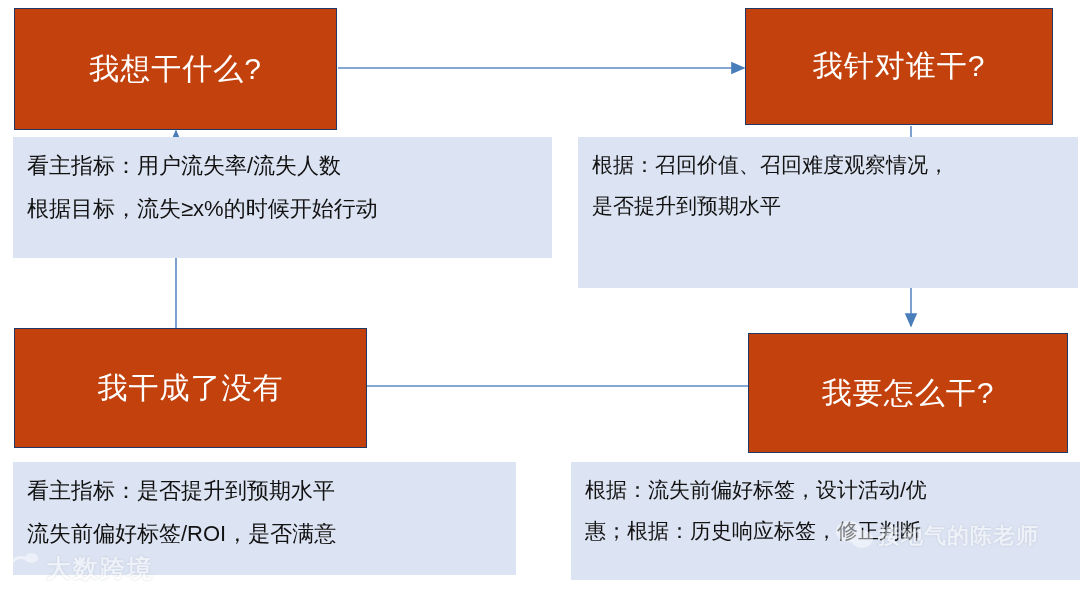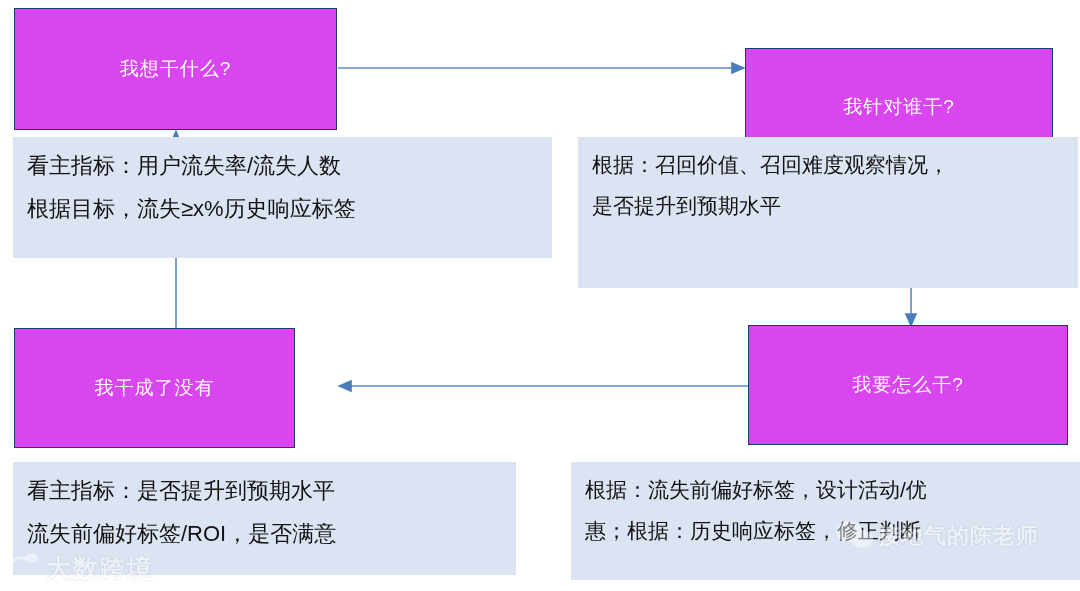--- a/index.html
+++ b/index.html
@@ -15,34 +15,34 @@
     width: 1080px;
     height: 591px;
     background: #ffffff;
     overflow: hidden;
   }
 
   
   .node {
     position: absolute;
     box-sizing: border-box;
-    background: #d946ef;
+    background: #c2410c;
     border: 1.5px solid #1F3864;
     display: flex;
     align-items: center;
     justify-content: center;
     color: #ffffff;
-    font-size: 19px;
+    font-size: 30px;
     letter-spacing: 1px;
     white-space: nowrap;
   }
   #node-goal   { left: 14px;  top: 8px;   width: 323px; height: 122px; }
-  #node-target { left: 745px; top: 8px;   width: 308px; height: 117px; margin-top: 40px; }
-  #node-result { left: 14px;  top: 328px; width: 281px; height: 120px; }
-  #node-method { left: 748px; top: 325px; width: 320px; height: 120px; }
+  #node-target { left: 745px; top: 8px;   width: 308px; height: 117px; }
+  #node-result { left: 14px;  top: 328px; width: 353px; height: 120px; }
+  #node-method { left: 748px; top: 333px; width: 320px; height: 120px; }
 
   
   .note {
     position: absolute;
     box-sizing: border-box;
     background: #DCE3F2;
     color: #121212;
     font-size: 22px;
     line-height: 1.95;
     padding: 8px 14px 10px 14px;
@@ -152,21 +152,21 @@
   <div class="node" id="node-goal">我想干什么?</div>
 
   <div class="node" id="node-target">我针对谁干?</div>
 
   <div class="node" id="node-result">我干成了没有</div>
 
   <div class="node" id="node-method">我要怎么干?</div>
 
   <div class="note" id="note-goal">
     <div class="line">看主指标：用户流失率/流失人数</div>
-    <div class="line">根据目标，流失≥x%历史响应标签</div>
+    <div class="line">根据目标，流失≥x%的时候开始行动</div>
   </div>
 
   <div class="note" id="note-target">
     <div class="line">根据：召回价值、召回难度观察情况，</div>
     <div class="line">是否提升到预期水平</div>
   </div>
 
   <div class="note" id="note-result">
     <div class="line">看主指标：是否提升到预期水平</div>
     <div class="line">流失前偏好标签/ROI，是否满意</div>

